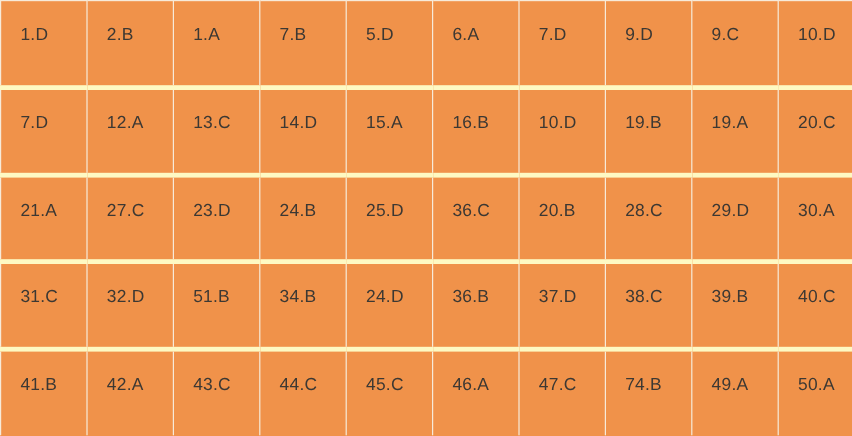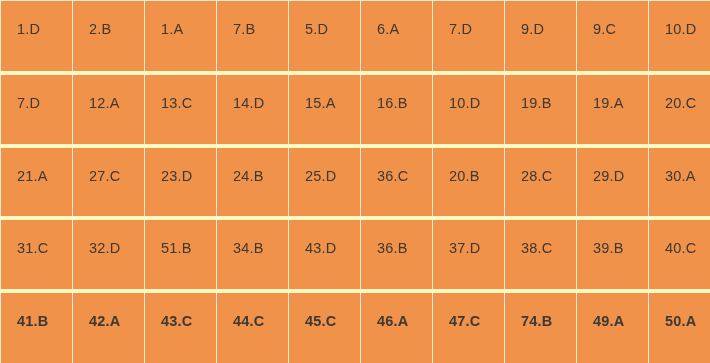--- a/index.html
+++ b/index.html
@@ -43,21 +43,20 @@
   }
   #answer-key-table td:first-child {
     border-left: 1px solid #f7ead9;
   }
   
   #answer-key-table td:last-child {
     border-right: none;
   }
   #answer-key-table tr:last-child td {
     border-bottom: none;
-    font-weight: bold;
   }
 
   .cell-text {
     display: block;
     padding: 21px 0 0 16px;
     font-size: 14.5px;
     line-height: 1.1;
     color: #3c3833;
     white-space: nowrap;
     letter-spacing: 0.2px;
@@ -171,21 +170,21 @@
         <td>
           <span class="cell-text">32.D</span>
         </td>
         <td>
           <span class="cell-text">51.B</span>
         </td>
         <td>
           <span class="cell-text">34.B</span>
         </td>
         <td>
-          <span class="cell-text">43.D</span>
+          <span class="cell-text">24.D</span>
         </td>
         <td>
           <span class="cell-text">36.B</span>
         </td>
         <td>
           <span class="cell-text">37.D</span>
         </td>
         <td>
           <span class="cell-text">38.C</span>
         </td>

